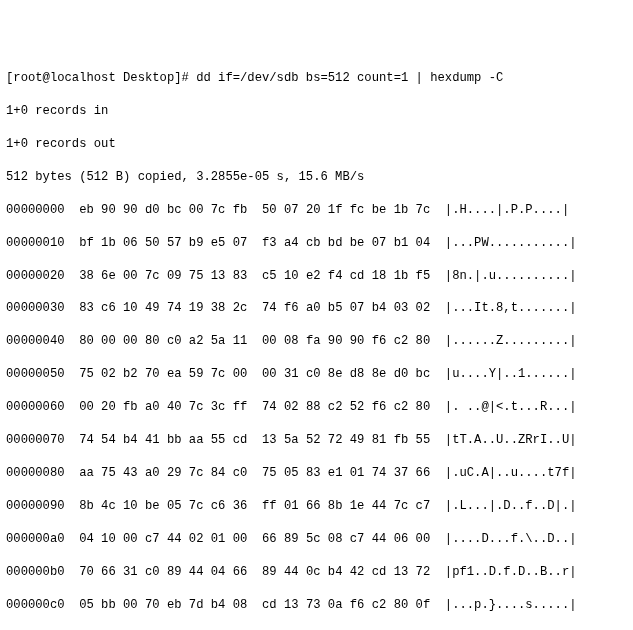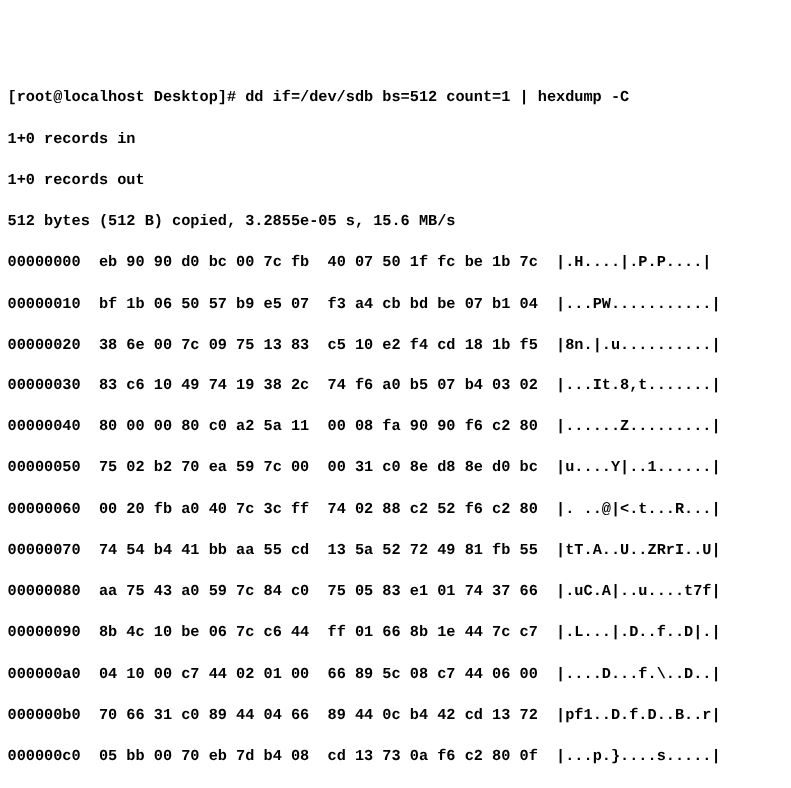--- a/index.html
+++ b/index.html
@@ -7,41 +7,41 @@
       font-size: 12.2px;
       background: #fff;
       color: #000;
       margin: 0;
       padding: 4px 6px;
       line-height: 1.35;
       white-space: pre;
       width: 633px;
       box-sizing: border-box;
     }
-    .line { display: block; font-weight: bold; }
+    .line { display: block; }
   </style>
 </head>
 <body>
 
 
 
 <span class="line">[root@localhost Desktop]# dd if=/dev/sdb bs=512 count=1 | hexdump -C</span>
 <span class="line">1+0 records in</span>
 <span class="line">1+0 records out</span>
 <span class="line">512 bytes (512 B) copied, 3.2855e-05 s, 15.6 MB/s</span>
-<span class="line">00000000  <span>eb 90 90 d0 bc 00 7c fb</span>  <span>40 07 50 1f fc be 1b 7c</span>  <span>|.H....|.P.P....|</span></span>
+<span class="line">00000000  <span>eb 90 90 d0 bc 00 7c fb</span>  <span>50 07 20 1f fc be 1b 7c</span>  <span>|.H....|.P.P....|</span></span>
 <span class="line">00000010  <span>bf 1b 06 50 57 b9 e5 07</span>  <span>f3 a4 cb bd be 07 b1 04</span>  <span>|...PW...........|</span></span>
 <span class="line">00000020  <span>38 6e 00 7c 09 75 13 83</span>  <span>c5 10 e2 f4 cd 18 1b f5</span>  <span>|8n.|.u..........|</span></span>
 <span class="line">00000030  <span>83 c6 10 49 74 19 38 2c</span>  <span>74 f6 a0 b5 07 b4 03 02</span>  <span>|...It.8,t.......|</span></span>
 <span class="line">00000040  <span>80 00 00 80 c0 a2 5a 11</span>  <span>00 08 fa 90 90 f6 c2 80</span>  <span>|......Z.........|</span></span>
 <span class="line">00000050  <span>75 02 b2 70 ea 59 7c 00</span>  <span>00 31 c0 8e d8 8e d0 bc</span>  <span>|u....Y|..1......|</span></span>
 <span class="line">00000060  <span>00 20 fb a0 40 7c 3c ff</span>  <span>74 02 88 c2 52 f6 c2 80</span>  <span>|. ..@|&lt;.t...R...|</span></span>
 <span class="line">00000070  <span>74 54 b4 41 bb aa 55 cd</span>  <span>13 5a 52 72 49 81 fb 55</span>  <span>|tT.A..U..ZRrI..U|</span></span>
-<span class="line">00000080  <span>aa 75 43 a0 59 7c 84 c0</span>  <span>75 05 83 e1 01 74 37 66</span>  <span>|.uC.A|..u....t7f|</span></span>
-<span class="line">00000090  <span>8b 4c 10 be 06 7c c6 44</span>  <span>ff 01 66 8b 1e 44 7c c7</span>  <span>|.L...|.D..f..D|.|</span></span>
+<span class="line">00000080  <span>aa 75 43 a0 29 7c 84 c0</span>  <span>75 05 83 e1 01 74 37 66</span>  <span>|.uC.A|..u....t7f|</span></span>
+<span class="line">00000090  <span>8b 4c 10 be 05 7c c6 36</span>  <span>ff 01 66 8b 1e 44 7c c7</span>  <span>|.L...|.D..f..D|.|</span></span>
 <span class="line">000000a0  <span>04 10 00 c7 44 02 01 00</span>  <span>66 89 5c 08 c7 44 06 00</span>  <span>|....D...f.\..D..|</span></span>
 <span class="line">000000b0  <span>70 66 31 c0 89 44 04 66</span>  <span>89 44 0c b4 42 cd 13 72</span>  <span>|pf1..D.f.D..B..r|</span></span>
 <span class="line">000000c0  <span>05 bb 00 70 eb 7d b4 08</span>  <span>cd 13 73 0a f6 c2 80 0f</span>  <span>|...p.}....s.....|</span></span>
 <span class="line">000000d0      </span>
 
 
 
 
 
 

